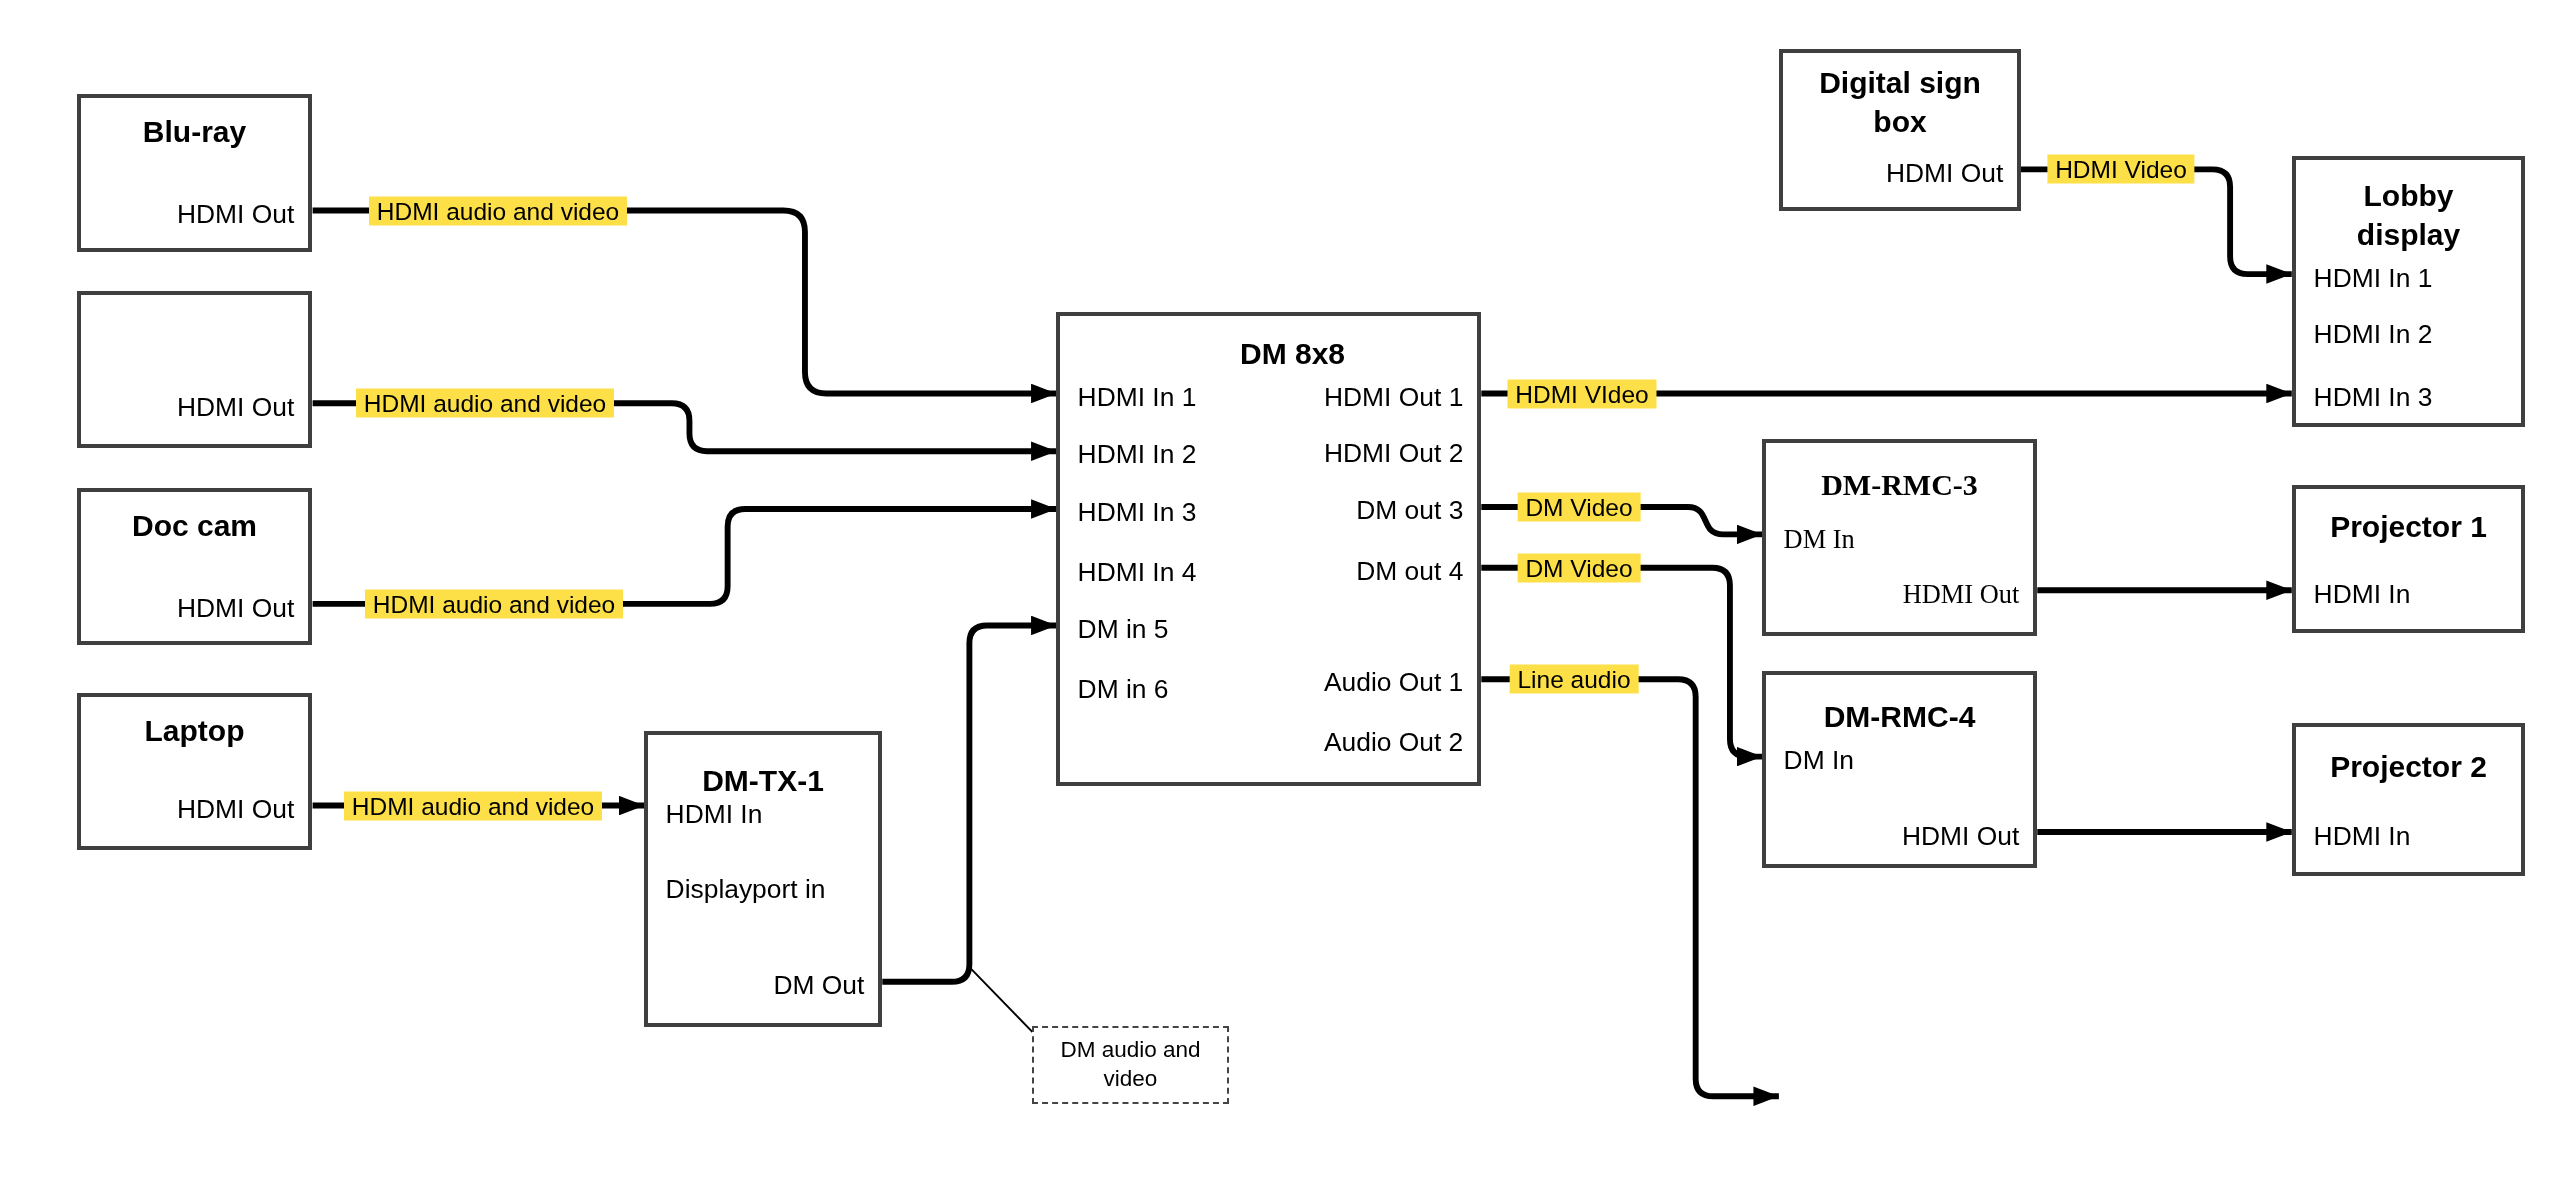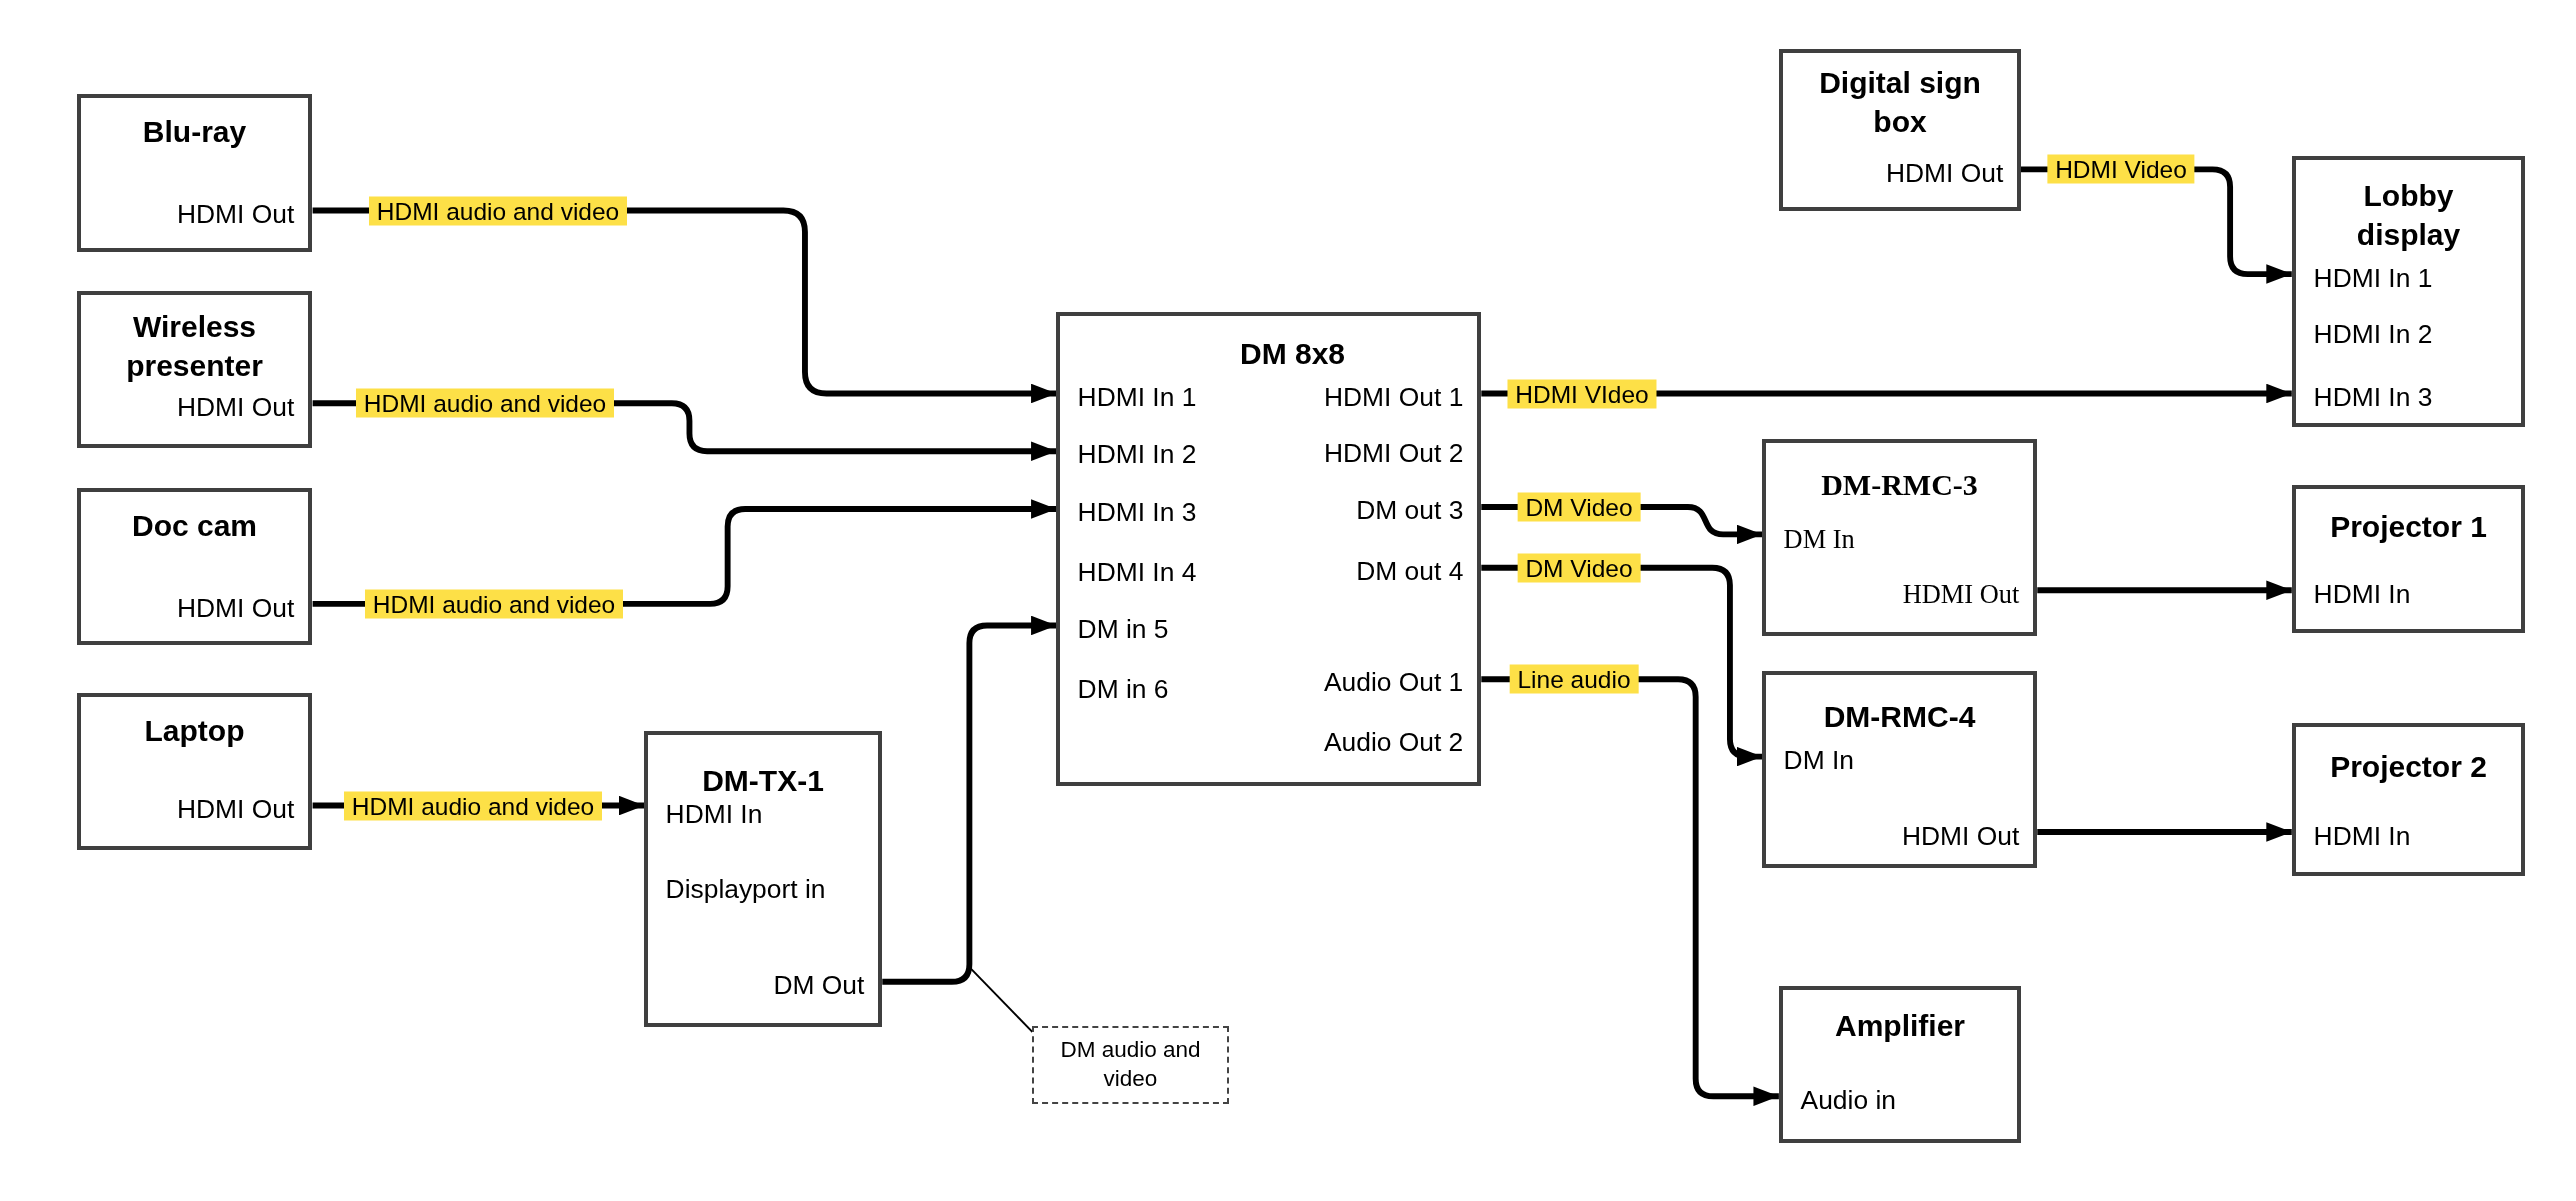--- a/index.html
+++ b/index.html
@@ -47,23 +47,20 @@
     <path class="wire" marker-end="url(#arrow)" d="M2081 850 H2341"></path>
     <path class="leader" d="M990 988 L1058 1058"></path>
   </svg>
 
   <div class="node" style="left:77px;top:94px;width:235px;height:158px;">
     <div class="title" style="top:13.7px;">Blu-ray</div>
     <div class="port pr" style="top:102px;">HDMI Out</div>
   </div>
 
   <div class="node" style="left:77px;top:291px;width:235px;height:157px;">
-    <div class="title" style="top:11.7px;">
-      <span class="inner w150">Wireless presenter</span>
-    </div>
     <div class="port pr" style="top:98px;">HDMI Out</div>
   </div>
 
   <div class="node" style="left:77px;top:488px;width:235px;height:157px;">
     <div class="title" style="top:13.7px;">Doc cam</div>
     <div class="port pr" style="top:102px;">HDMI Out</div>
   </div>
 
   <div class="node" style="left:77px;top:693px;width:235px;height:157px;">
     <div class="title" style="top:13.7px;">Laptop</div>
@@ -124,24 +121,20 @@
     <div class="title" style="top:21.5px;">DM-RMC-4</div>
     <div class="port pl" style="top:71px;">DM In</div>
     <div class="port pr" style="top:147px;">HDMI Out</div>
   </div>
 
   <div class="node" style="left:2292px;top:723px;width:233px;height:153px;">
     <div class="title" style="top:19.6px;">Projector 2</div>
     <div class="port pl" style="top:95px;">HDMI In</div>
   </div>
 
-  <div class="node" style="left:1779px;top:986px;width:242px;height:157px;">
-    <div class="title" style="top:15.7px;">Amplifier</div>
-    <div class="port pl" style="top:96px;">Audio in</div>
-  </div>
 
   <span class="wire-label" style="left:498px;top:211px;">HDMI audio and video</span>
   <span class="wire-label" style="left:485px;top:403px;">HDMI audio and video</span>
   <span class="wire-label" style="left:494px;top:604px;">HDMI audio and video</span>
   <span class="wire-label" style="left:473px;top:806px;">HDMI audio and video</span>
   <span class="wire-label" style="left:1582px;top:394px;">HDMI VIdeo</span>
   <span class="wire-label" style="left:1579px;top:507px;">DM Video</span>
   <span class="wire-label" style="left:1579px;top:568px;">DM Video</span>
   <span class="wire-label" style="left:1574px;top:679px;">Line audio</span>
   <span class="wire-label" style="left:2121px;top:169px;">HDMI Video</span>

